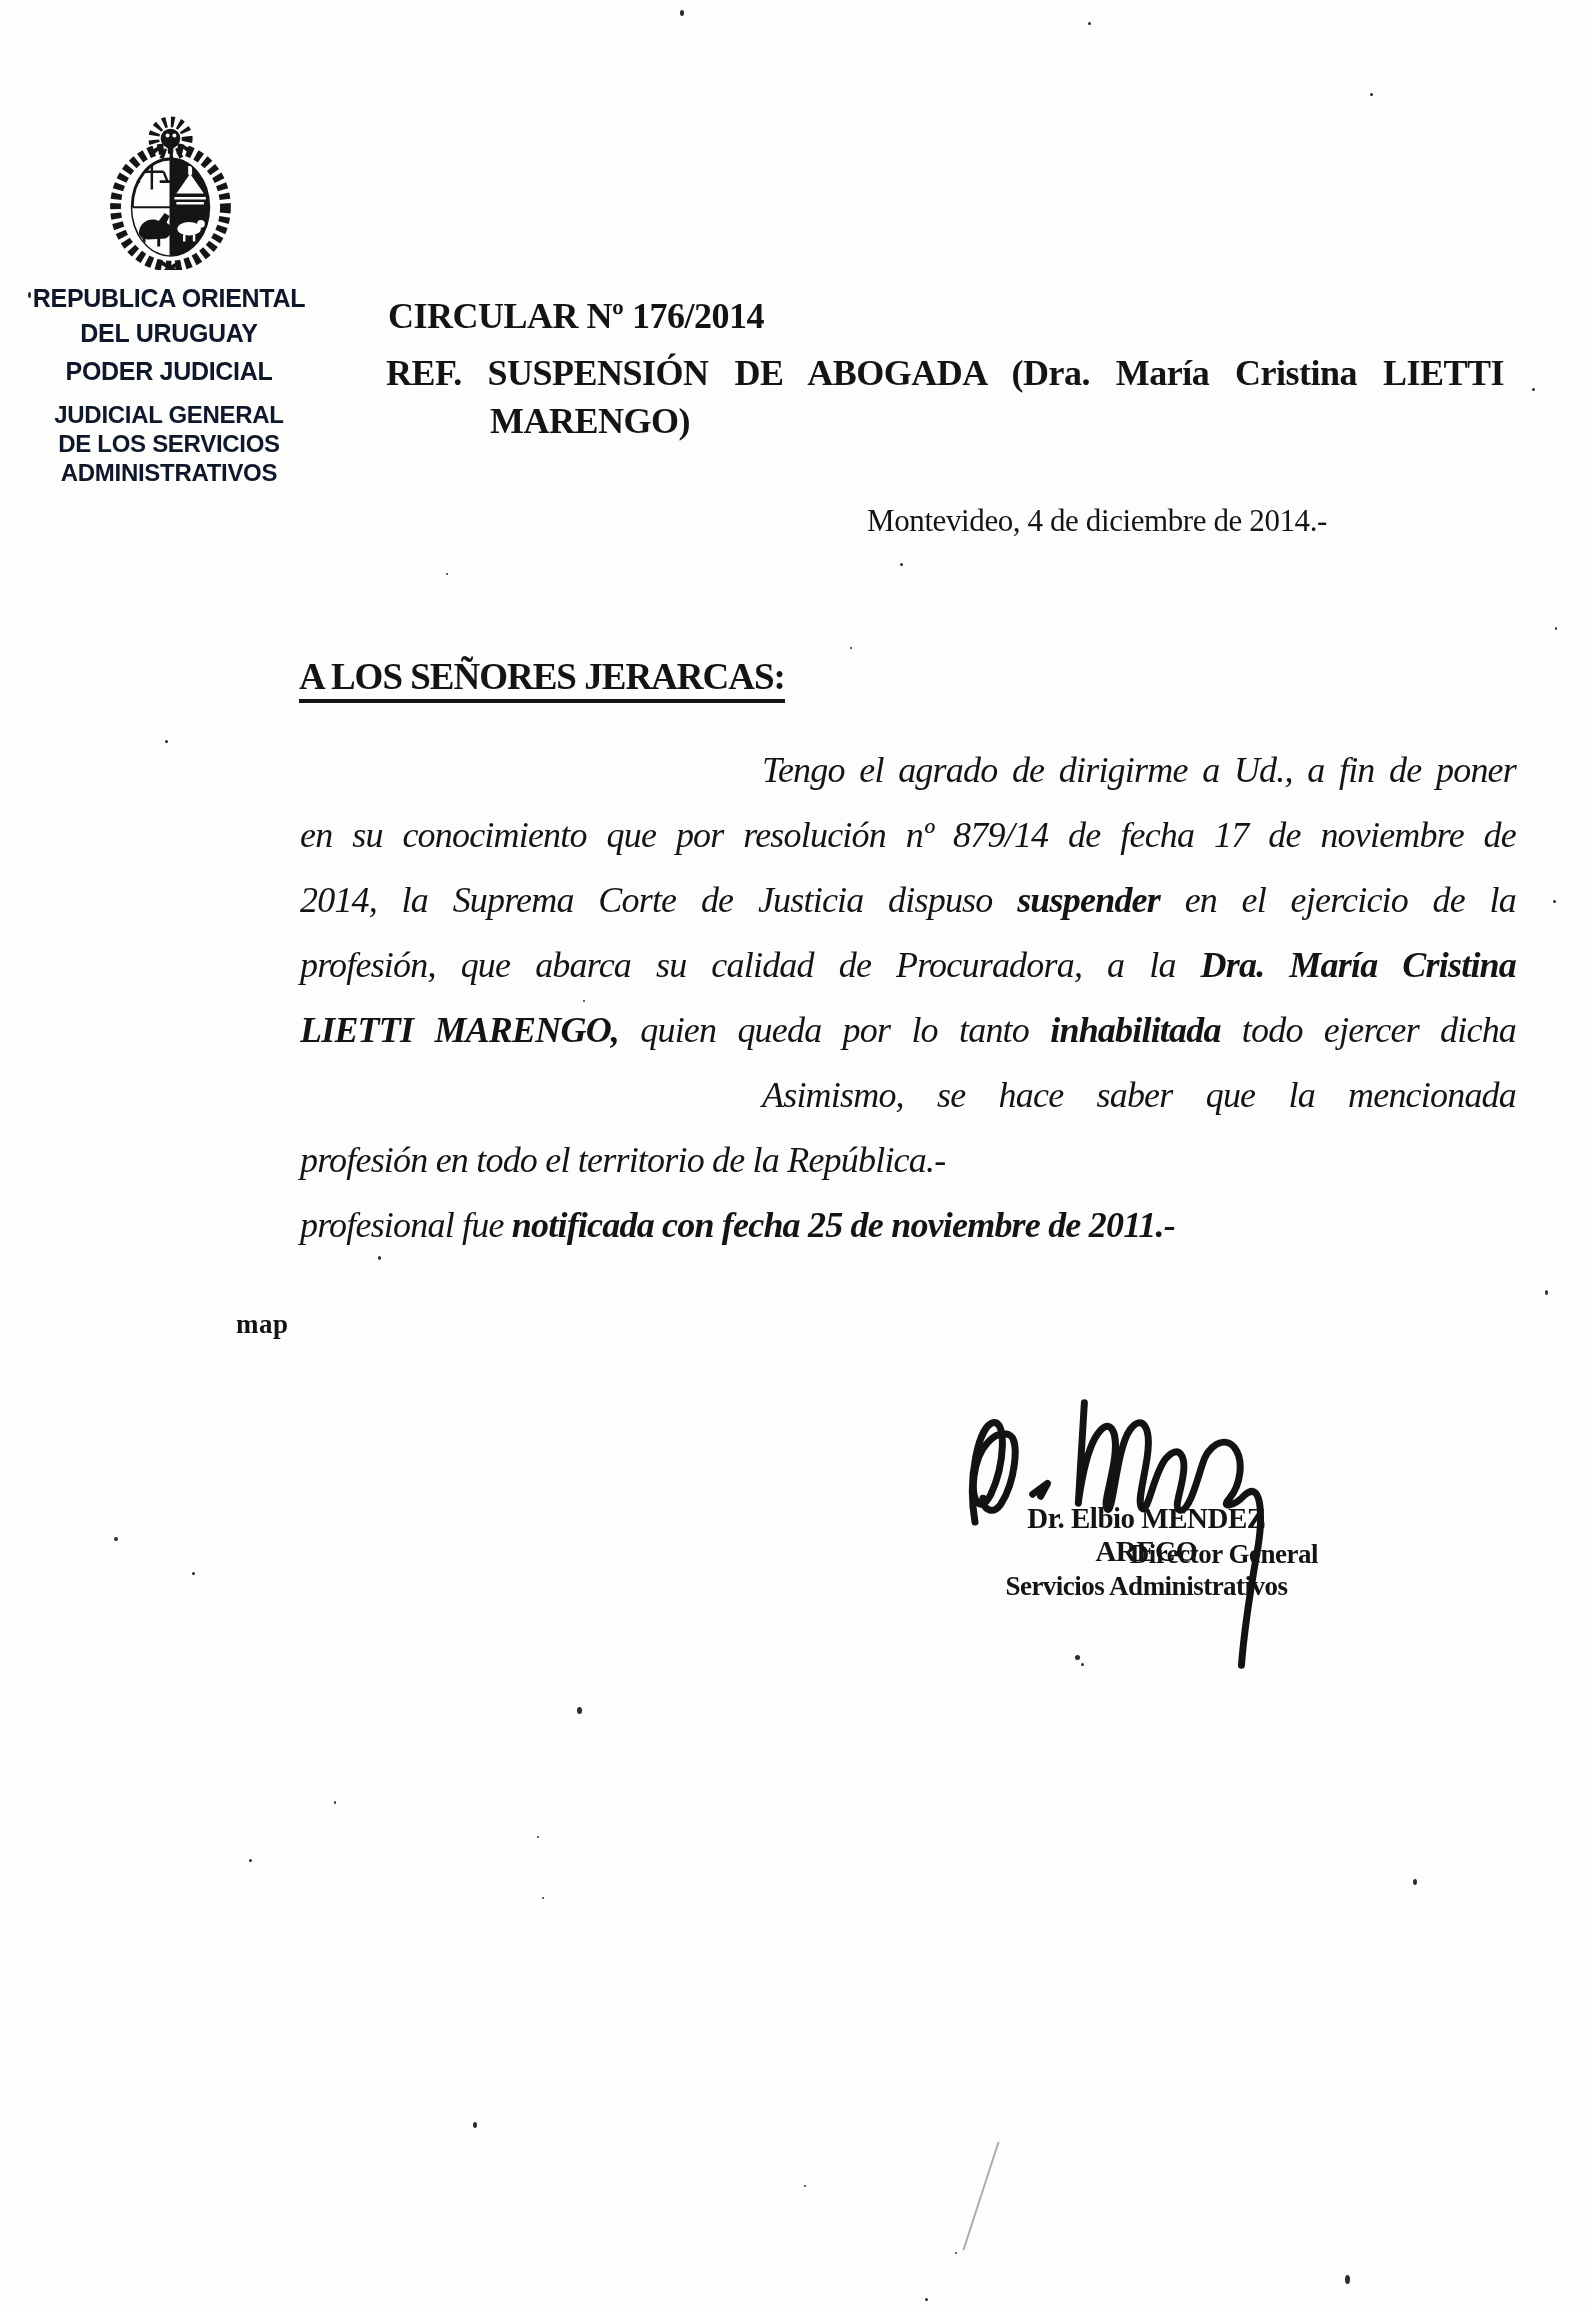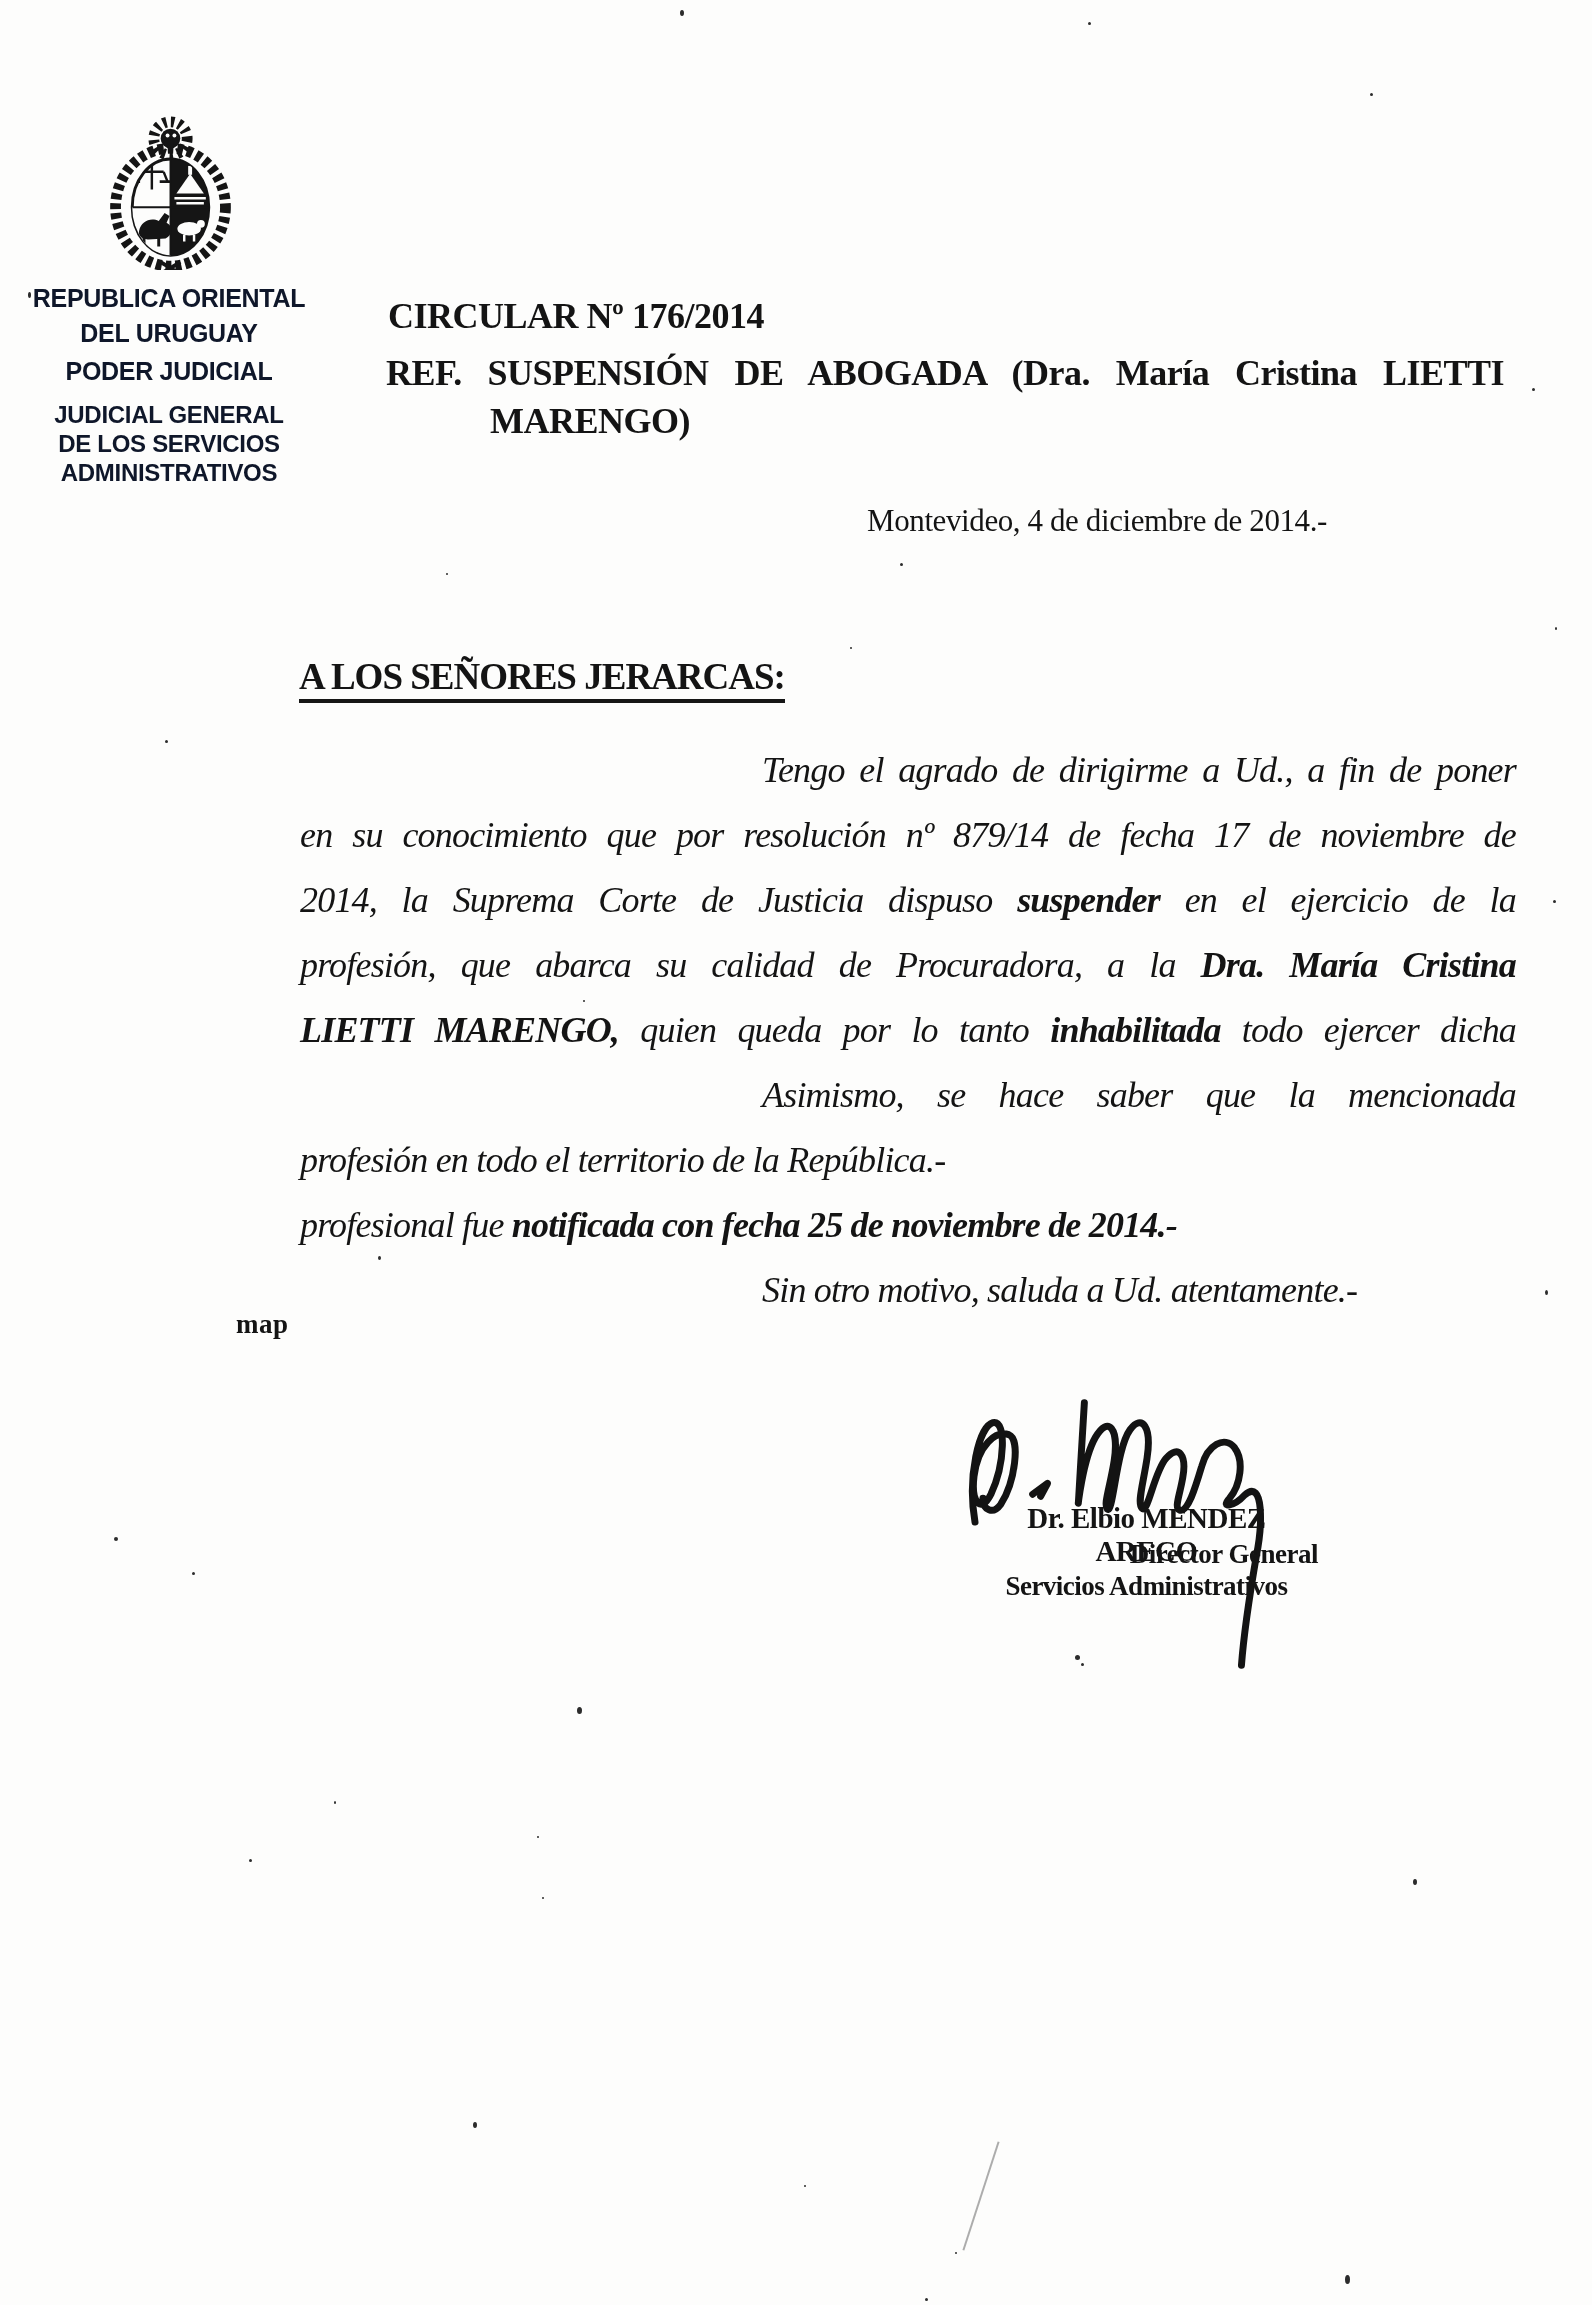--- a/index.html
+++ b/index.html
@@ -130,22 +130,21 @@
   <div class="abs salutation">A LOS SEÑORES JERARCAS:</div>
 
   <div class="abs bodyblock">
     <div class="bline ind just"><span>Tengo el agrado de dirigirme a Ud., a fin de poner</span></div>
     <div class="bline just"><span>en su conocimiento que por resolución nº 879/14 de fecha 17 de noviembre de</span></div>
     <div class="bline just"><span>2014, la Suprema Corte de Justicia dispuso</span> <span class="b">suspender</span> <span>en el ejercicio de la</span></div>
     <div class="bline just"><span>profesión, que abarca su calidad de Procuradora, a la</span> <span class="b">Dra. María Cristina</span></div>
     <div class="bline just"><span class="b">LIETTI MARENGO,</span> <span>quien queda por lo tanto</span> <span class="b">inhabilitada</span> <span>todo ejercer dicha</span></div>
     <div class="bline ind just"><span>Asimismo, se hace saber que la mencionada</span></div>
     <div class="bline"><span>profesión en todo el territorio de la República.-</span></div>
-    <div class="bline"><span>profesional fue</span> <span class="b">notificada con fecha 25 de noviembre de 2014.-</span></div>
-    <div class="bline ind"><span>Sin otro motivo, saluda a Ud. atentamente.-</span></div>
+    <div class="bline"><span>profesional fue</span> <span class="b">notificada con fecha 25 de noviembre de 2011.-</span></div>
   </div>
 
   <div class="abs initials">map</div>
 
   <svg class="abs sig-svg" viewBox="0 0 430 345">
     <g fill="none" stroke="#131313" stroke-width="7" stroke-linecap="round" stroke-linejoin="round">
       <path d="M42,158 C34,112 46,62 60,58 C74,55 72,100 58,130 C48,150 38,138 41,112 C45,80 63,66 76,70 C88,75 82,118 68,140 C60,151 50,146 50,134"></path>
       <path d="M100,130 l15,-11 l-7,13"></path>
       <path d="M152,38 C150,68 148,105 146,138 C145,147 150,96 163,73 C176,50 187,64 182,96 C178,122 171,140 175,145 C181,151 184,84 198,65 C210,49 220,62 215,94 C211,120 205,139 210,144 C216,150 222,108 234,94 C247,79 255,91 251,113 C248,131 242,144 248,146 C256,149 264,122 270,102 C276,80 293,71 303,83 C313,96 309,121 298,134 C288,145 303,142 313,131 C333,113 331,162 325,192 C319,227 313,262 310,302"></path>
     </g>

